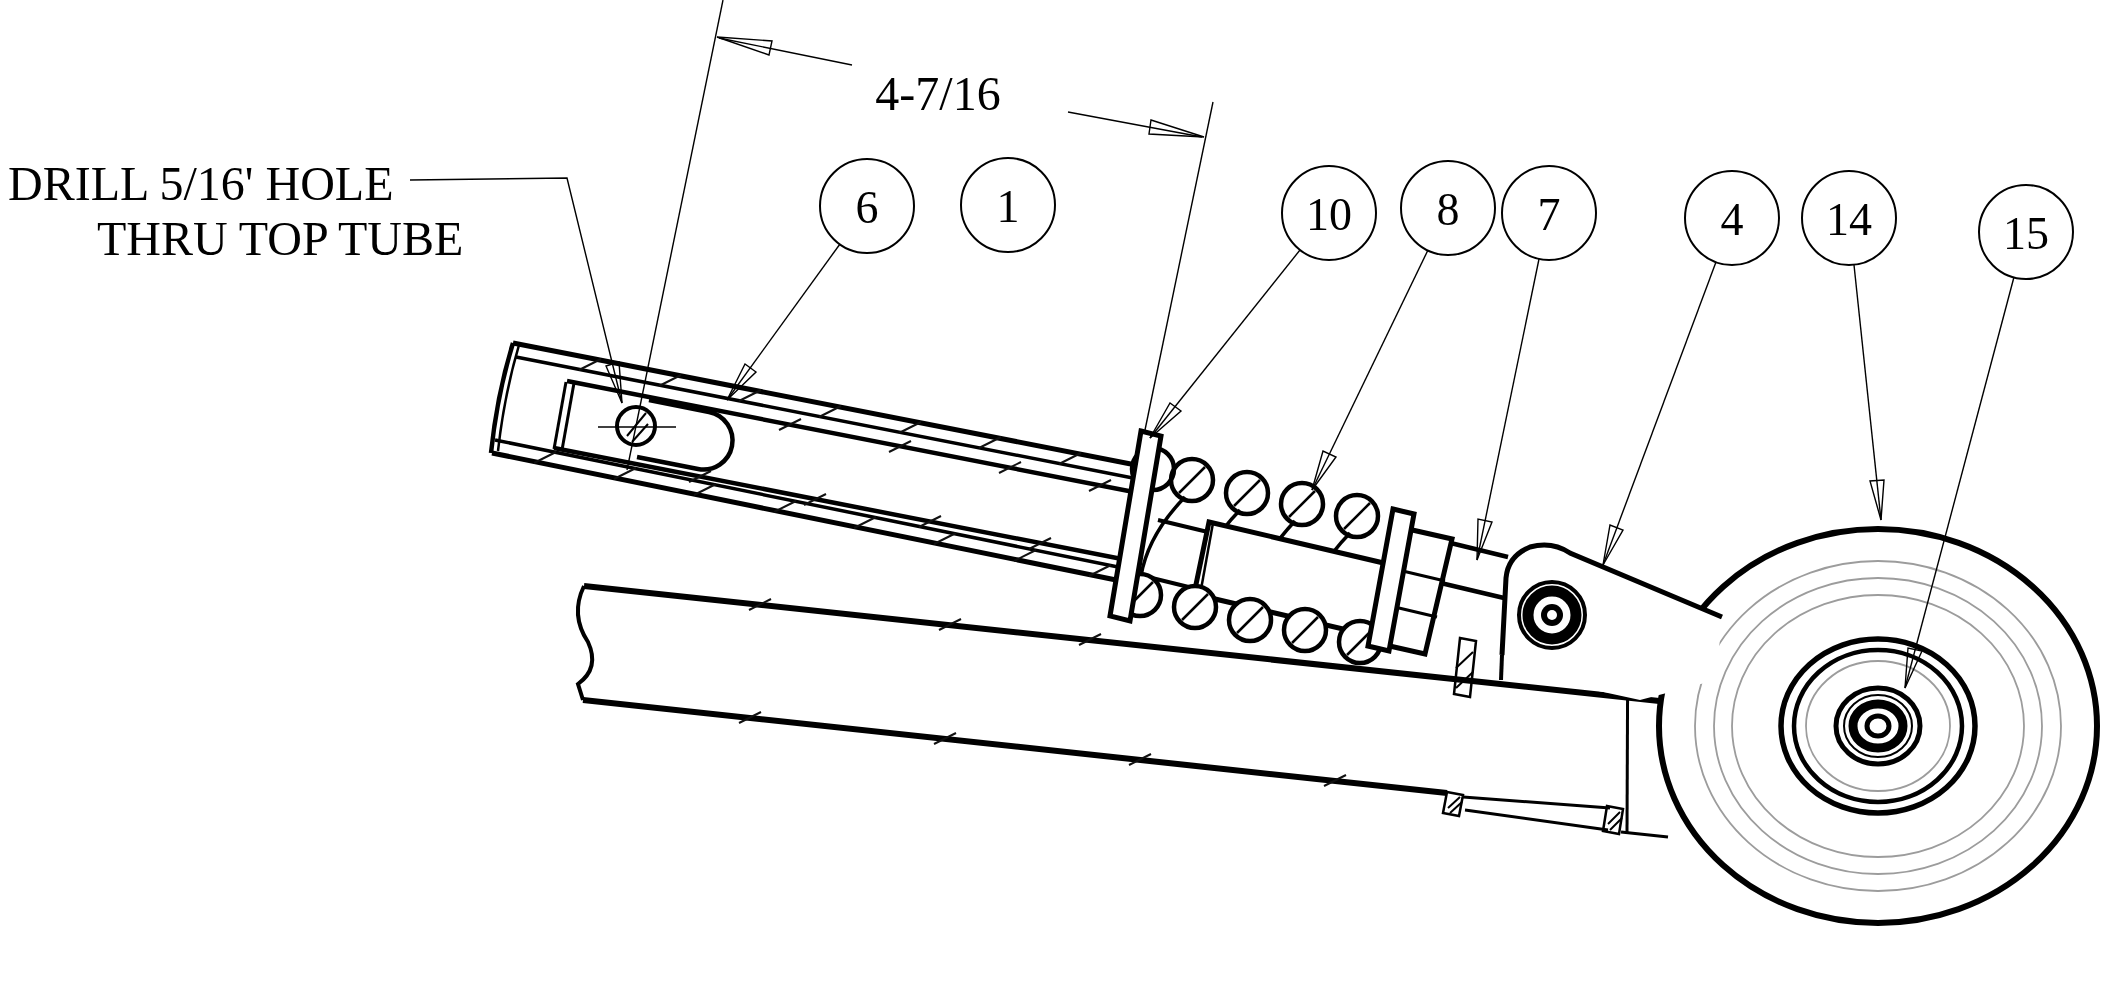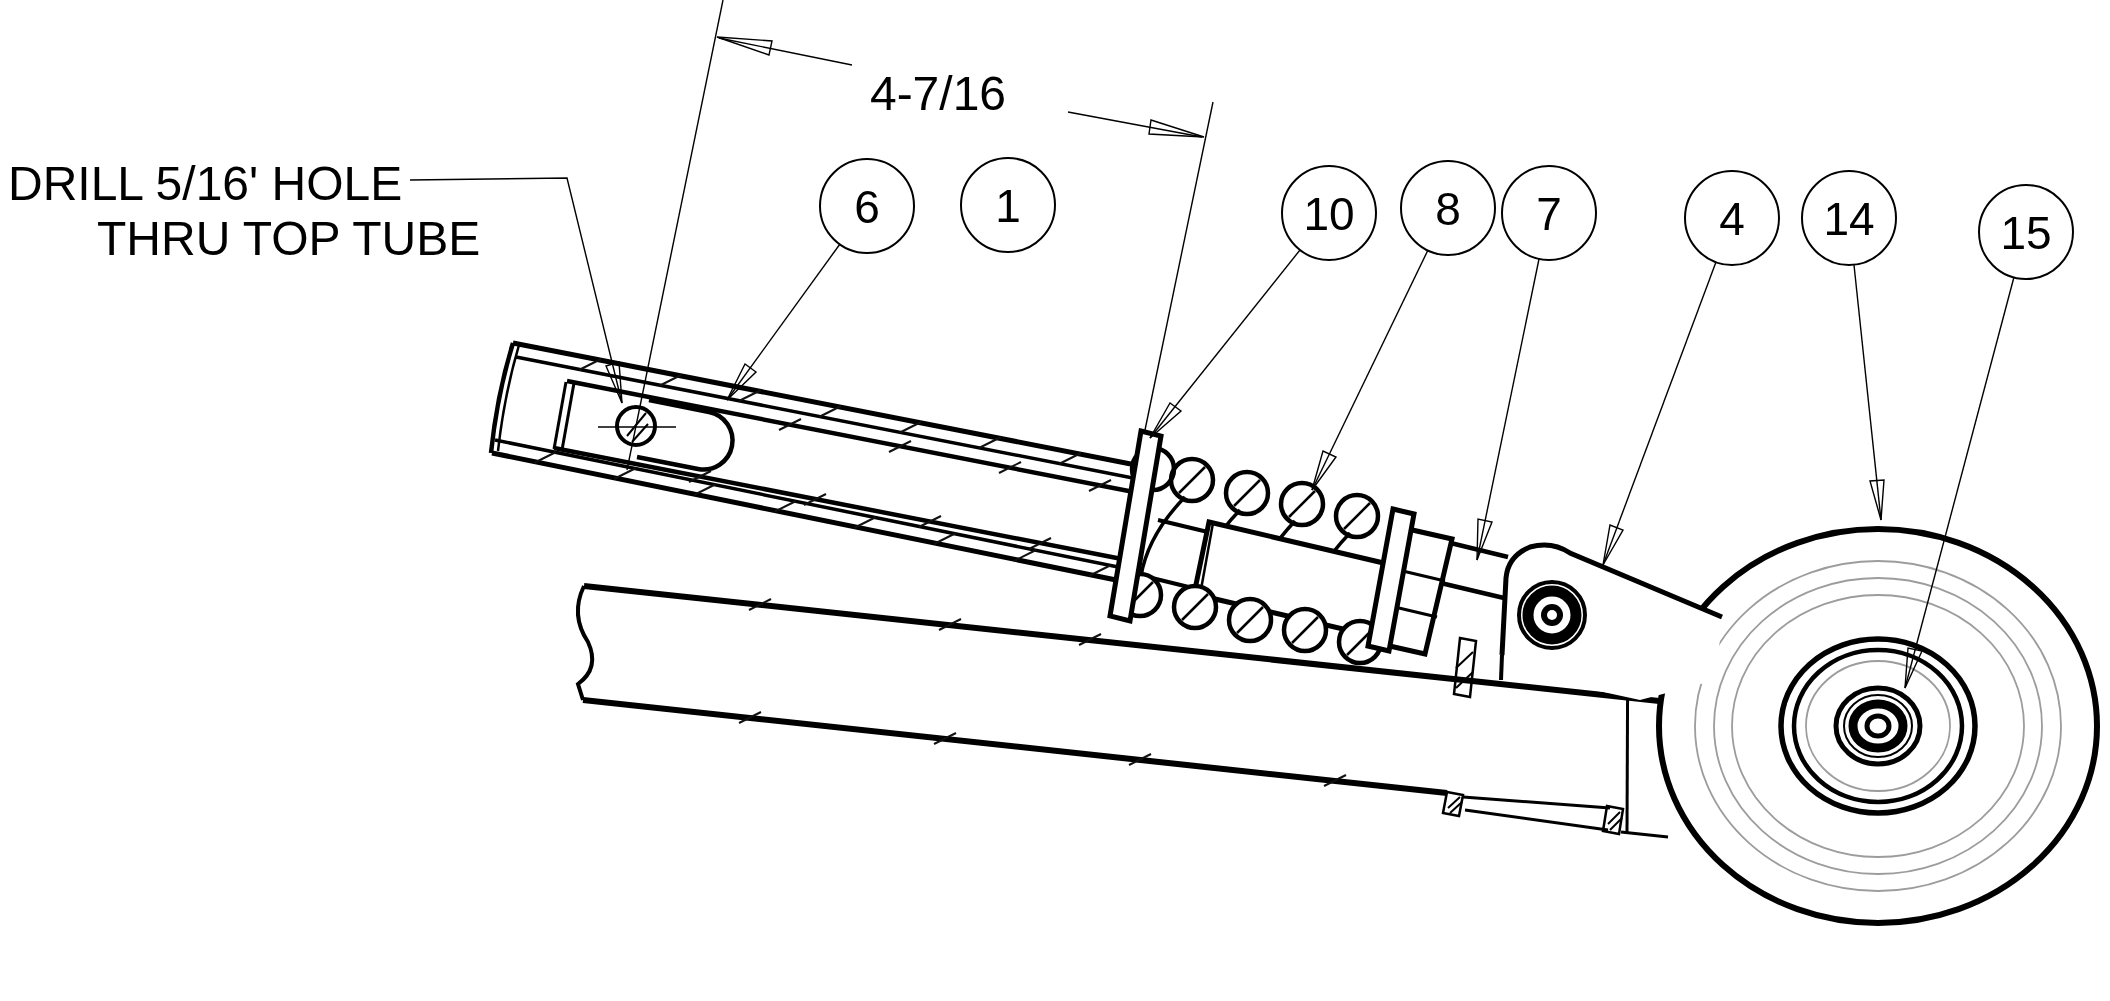--- a/index.html
+++ b/index.html
@@ -1,17 +1,17 @@
 <!DOCTYPE html>
 <html><head>
 <meta charset="utf-8">
 <style>
   html,body{margin:0;padding:0;background:#ffffff;}
   .stage{position:relative;width:2110px;height:1001px;background:#fff;overflow:hidden;
-         font-family:Liberation Sans, sans-serif;}
+         font-family:Liberation Serif, serif;}
   svg{display:block}
   .ln{stroke:#000;fill:none;stroke-linecap:butt;stroke-linejoin:miter}.w2{stroke-width:2}.w25{stroke-width:2.5}.w3{stroke-width:3}
   .w35{stroke-width:3.5}.w4{stroke-width:4}.w45{stroke-width:4.5}.w5{stroke-width:5}
   .w55{stroke-width:5.5}.w6{stroke-width:6}.w9{stroke-width:9}.w11{stroke-width:11}
   .gray{stroke:#9c9c9c;stroke-width:1.8;fill:none}
   .wfill{fill:#ffffff}
   .tick{stroke:#111;stroke-width:2;fill:none}
   .tri{fill:none;stroke:#000;stroke-width:1.4}
   .thin{stroke:#000;stroke-width:1.4;fill:none}
   text{fill:#000}

